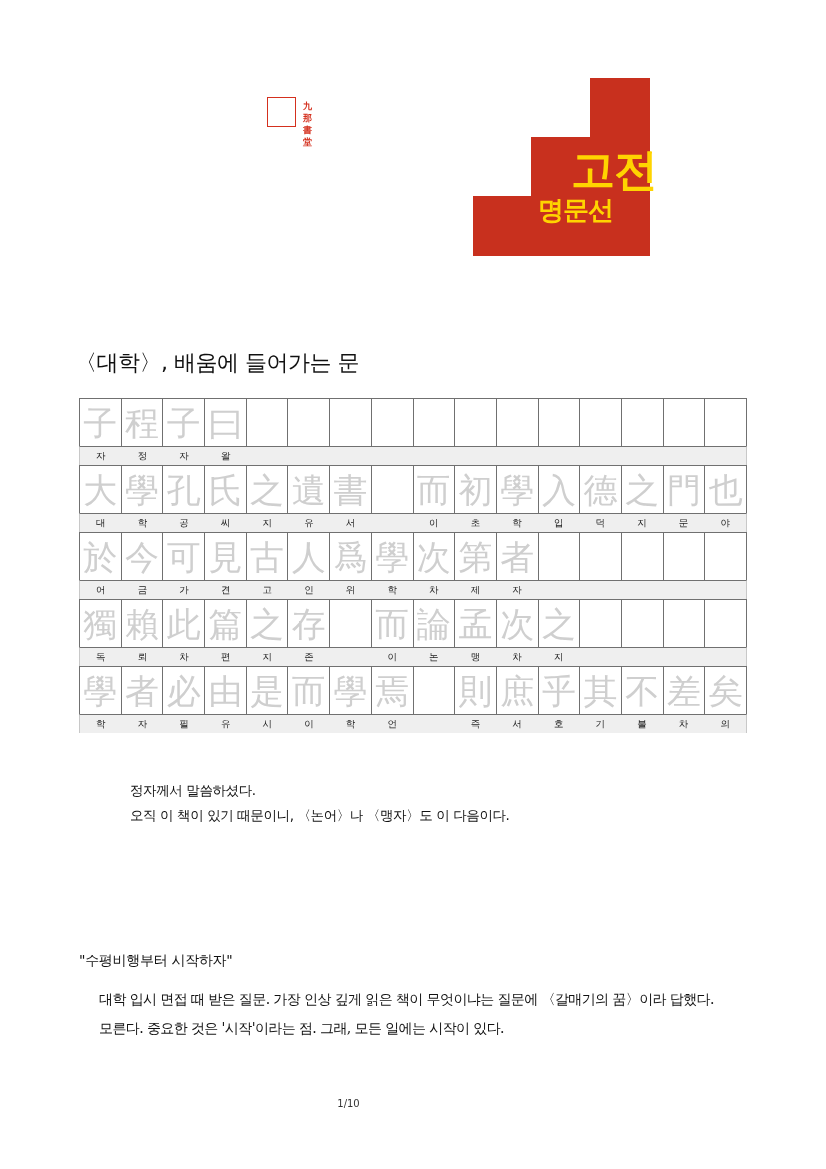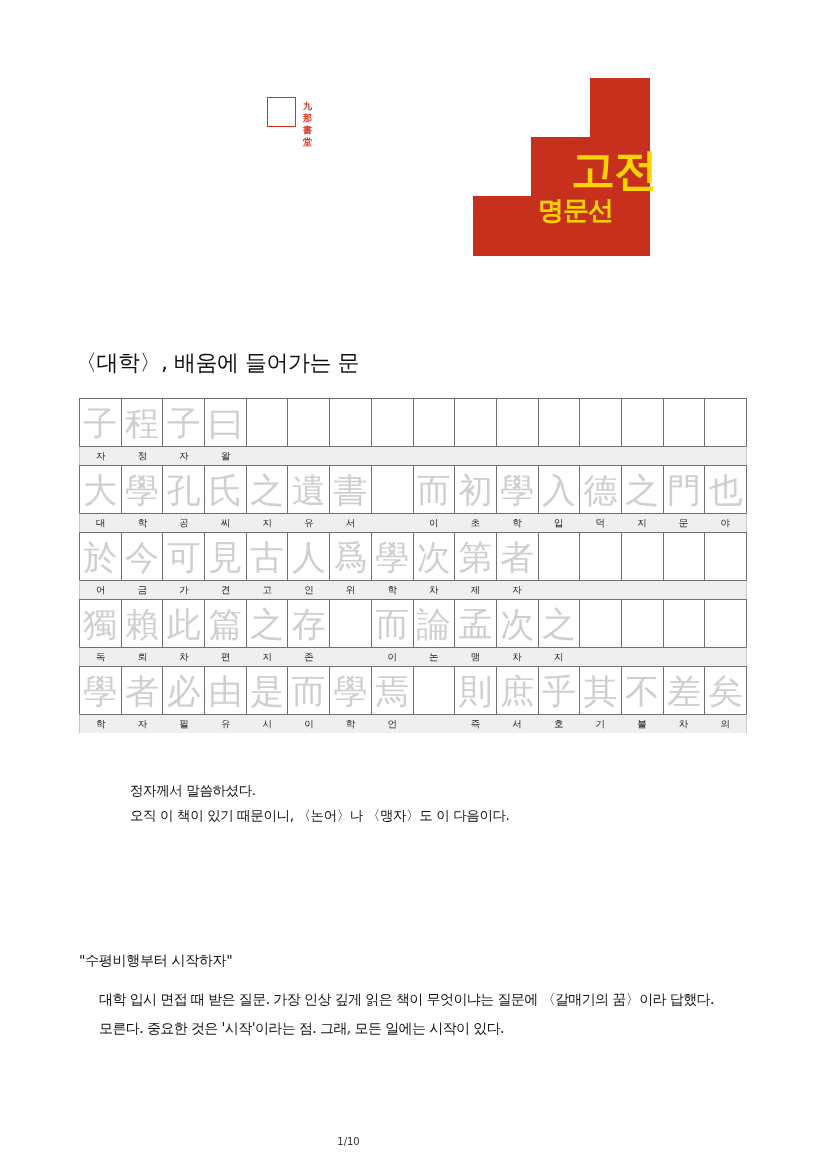--- a/index.html
+++ b/index.html
@@ -49,21 +49,21 @@
                  color: #111; letter-spacing: -0.4px; font-family: "DejaVu Sans", sans-serif; }
   .translation p { margin: 0; white-space: nowrap; }
 
   
   .essay-title { position: absolute; left: 79px; top: 952px; font-size: 14px; color: #111;
                  font-family: "DejaVu Sans", sans-serif; letter-spacing: -0.3px; }
   .essay { position: absolute; left: 79px; top: 985px; width: 680px; font-size: 14px; line-height: 29px;
            color: #111; font-family: "DejaVu Serif", "Liberation Serif", serif; letter-spacing: -0.6px; margin-left: 20px; }
   .essay p { margin: 0; white-space: nowrap; }
 
-  .page-num { position: absolute; left: 0; width: 697px; top: 1136px; text-align: center;
+  .page-num { position: absolute; left: 0; width: 697px; top: 1098px; text-align: center;
               font-size: 10px; color: #333; font-family: "DejaVu Sans", sans-serif; }
 </style>
 </head>
 <body>
 
 <div class="logo">
   <div class="seal">
     <span>九那</span>
     <span>書堂</span>
   </div>

